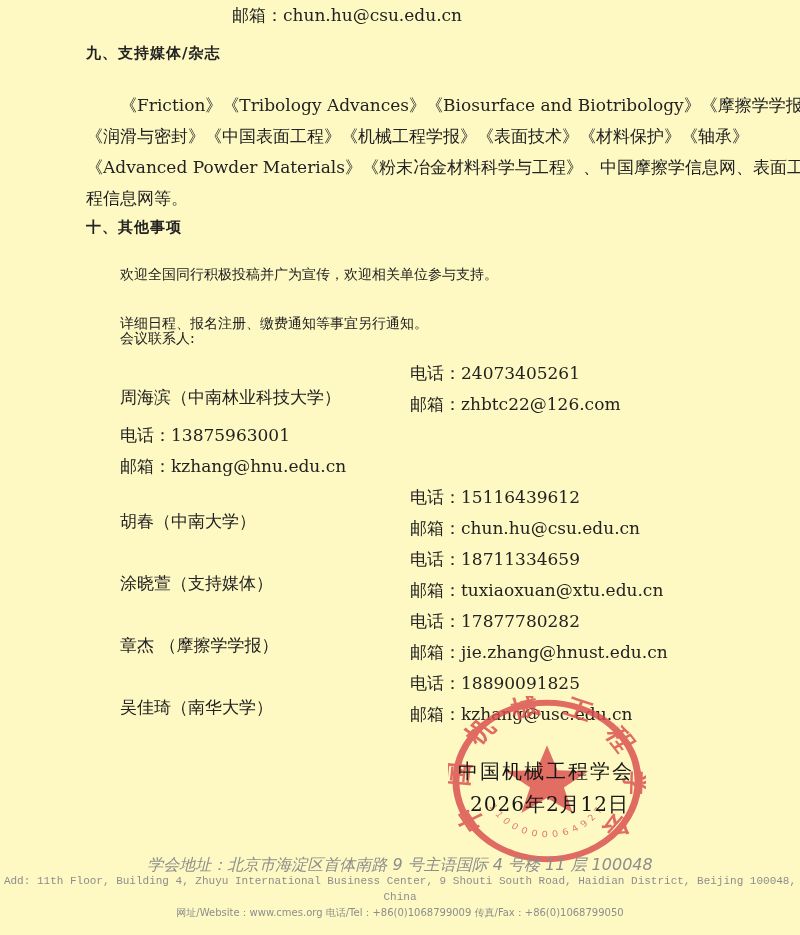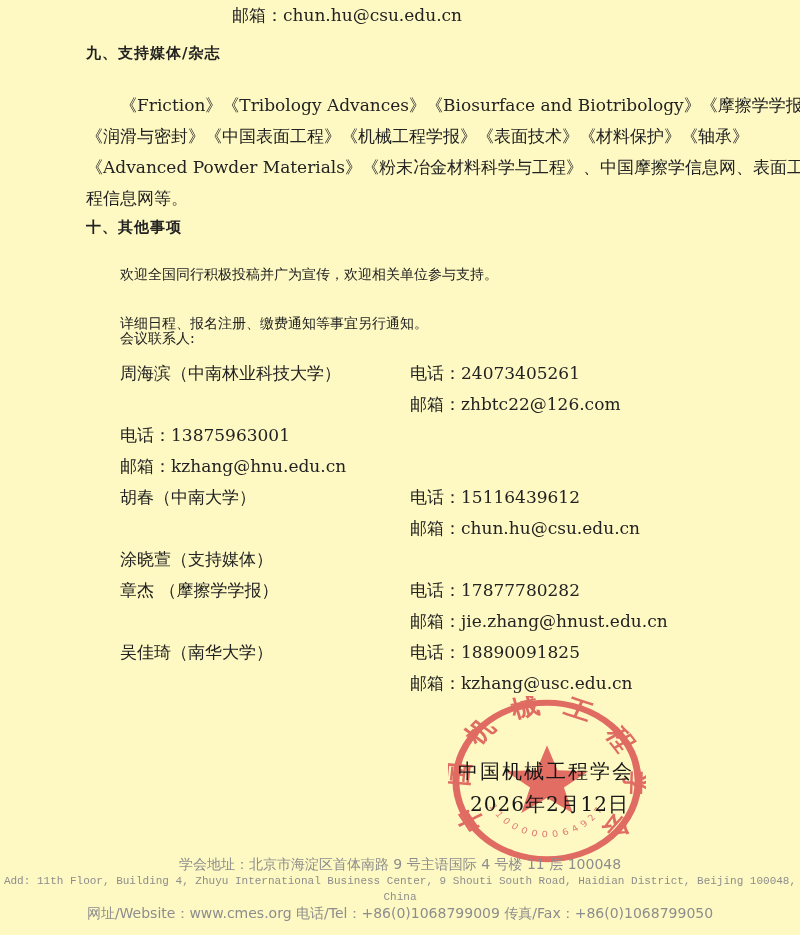--- a/index.html
+++ b/index.html
@@ -37,21 +37,21 @@
   #par-schedule{top:298px;margin-top:17px;}
   #par-contact-label{top:330px;}
   .contacts{
     position:absolute;left:120px;top:358px;width:580px;
   }
   .contact{
     display:grid;
     grid-template-columns:290px 1fr;
     font-size:17px;
   }
-  .contact .name{line-height:31px;}
+  .contact .name{line-height:31px;margin-top:24px;}
   .contact .cline{line-height:31px;white-space:nowrap;}
   .seal-wrap{
     position:absolute;left:448px;top:696px;
     width:198px;height:170px;
     pointer-events:none;
   }
   .seal-wrap svg{width:100%;height:100%;}
   .sig-org{
     position:absolute;left:458px;top:758px;
     font-size:20px;letter-spacing:2px;color:#161616;
@@ -61,23 +61,23 @@
     position:absolute;left:470px;top:791px;
     font-size:20px;letter-spacing:1px;color:#161616;
     white-space:nowrap;
   }
   .footer{
     position:absolute;left:0;right:0;top:856px;
     text-align:center;
     font-family:"DejaVu Sans","Liberation Sans",sans-serif;
     color:#8d8d8d;
   }
-  .footer .f-cn{font-size:14px;line-height:17px;}
+  .footer .f-cn{font-size:16px;line-height:17px;font-style:italic;}
   .footer .f-en{font-size:11px;line-height:16px;font-family:Liberation Mono, monospace;}
-  .footer .f-web{font-size:14px;line-height:16px;}
+  .footer .f-web{font-size:10px;line-height:16px;}
 </style>
 </head>
 <body>
 
 <div class="page">
 
   <div class="top-email">邮箱：chun.hu@csu.edu.cn</div>
 
   <div class="sec-heading" id="sec9-heading">九、支持媒体/杂志</div>
 
@@ -110,20 +110,24 @@
     </div>
     <div class="contact">
       <div class="name">胡春（中南大学）</div>
       <div class="lines">
         <div class="cline">电话：15116439612</div>
         <div class="cline">邮箱：chun.hu@csu.edu.cn</div>
       </div>
     </div>
     <div class="contact">
       <div class="name">涂晓萱（支持媒体）</div>
+      <div class="lines">
+        <div class="cline">电话：18711334659</div>
+        <div class="cline">邮箱：tuxiaoxuan@xtu.edu.cn</div>
+      </div>
     </div>
     <div class="contact">
       <div class="name">章杰 （摩擦学学报）</div>
       <div class="lines">
         <div class="cline">电话：17877780282</div>
         <div class="cline">邮箱：jie.zhang@hnust.edu.cn</div>
       </div>
     </div>
     <div class="contact">
       <div class="name">吴佳琦（南华大学）</div>

